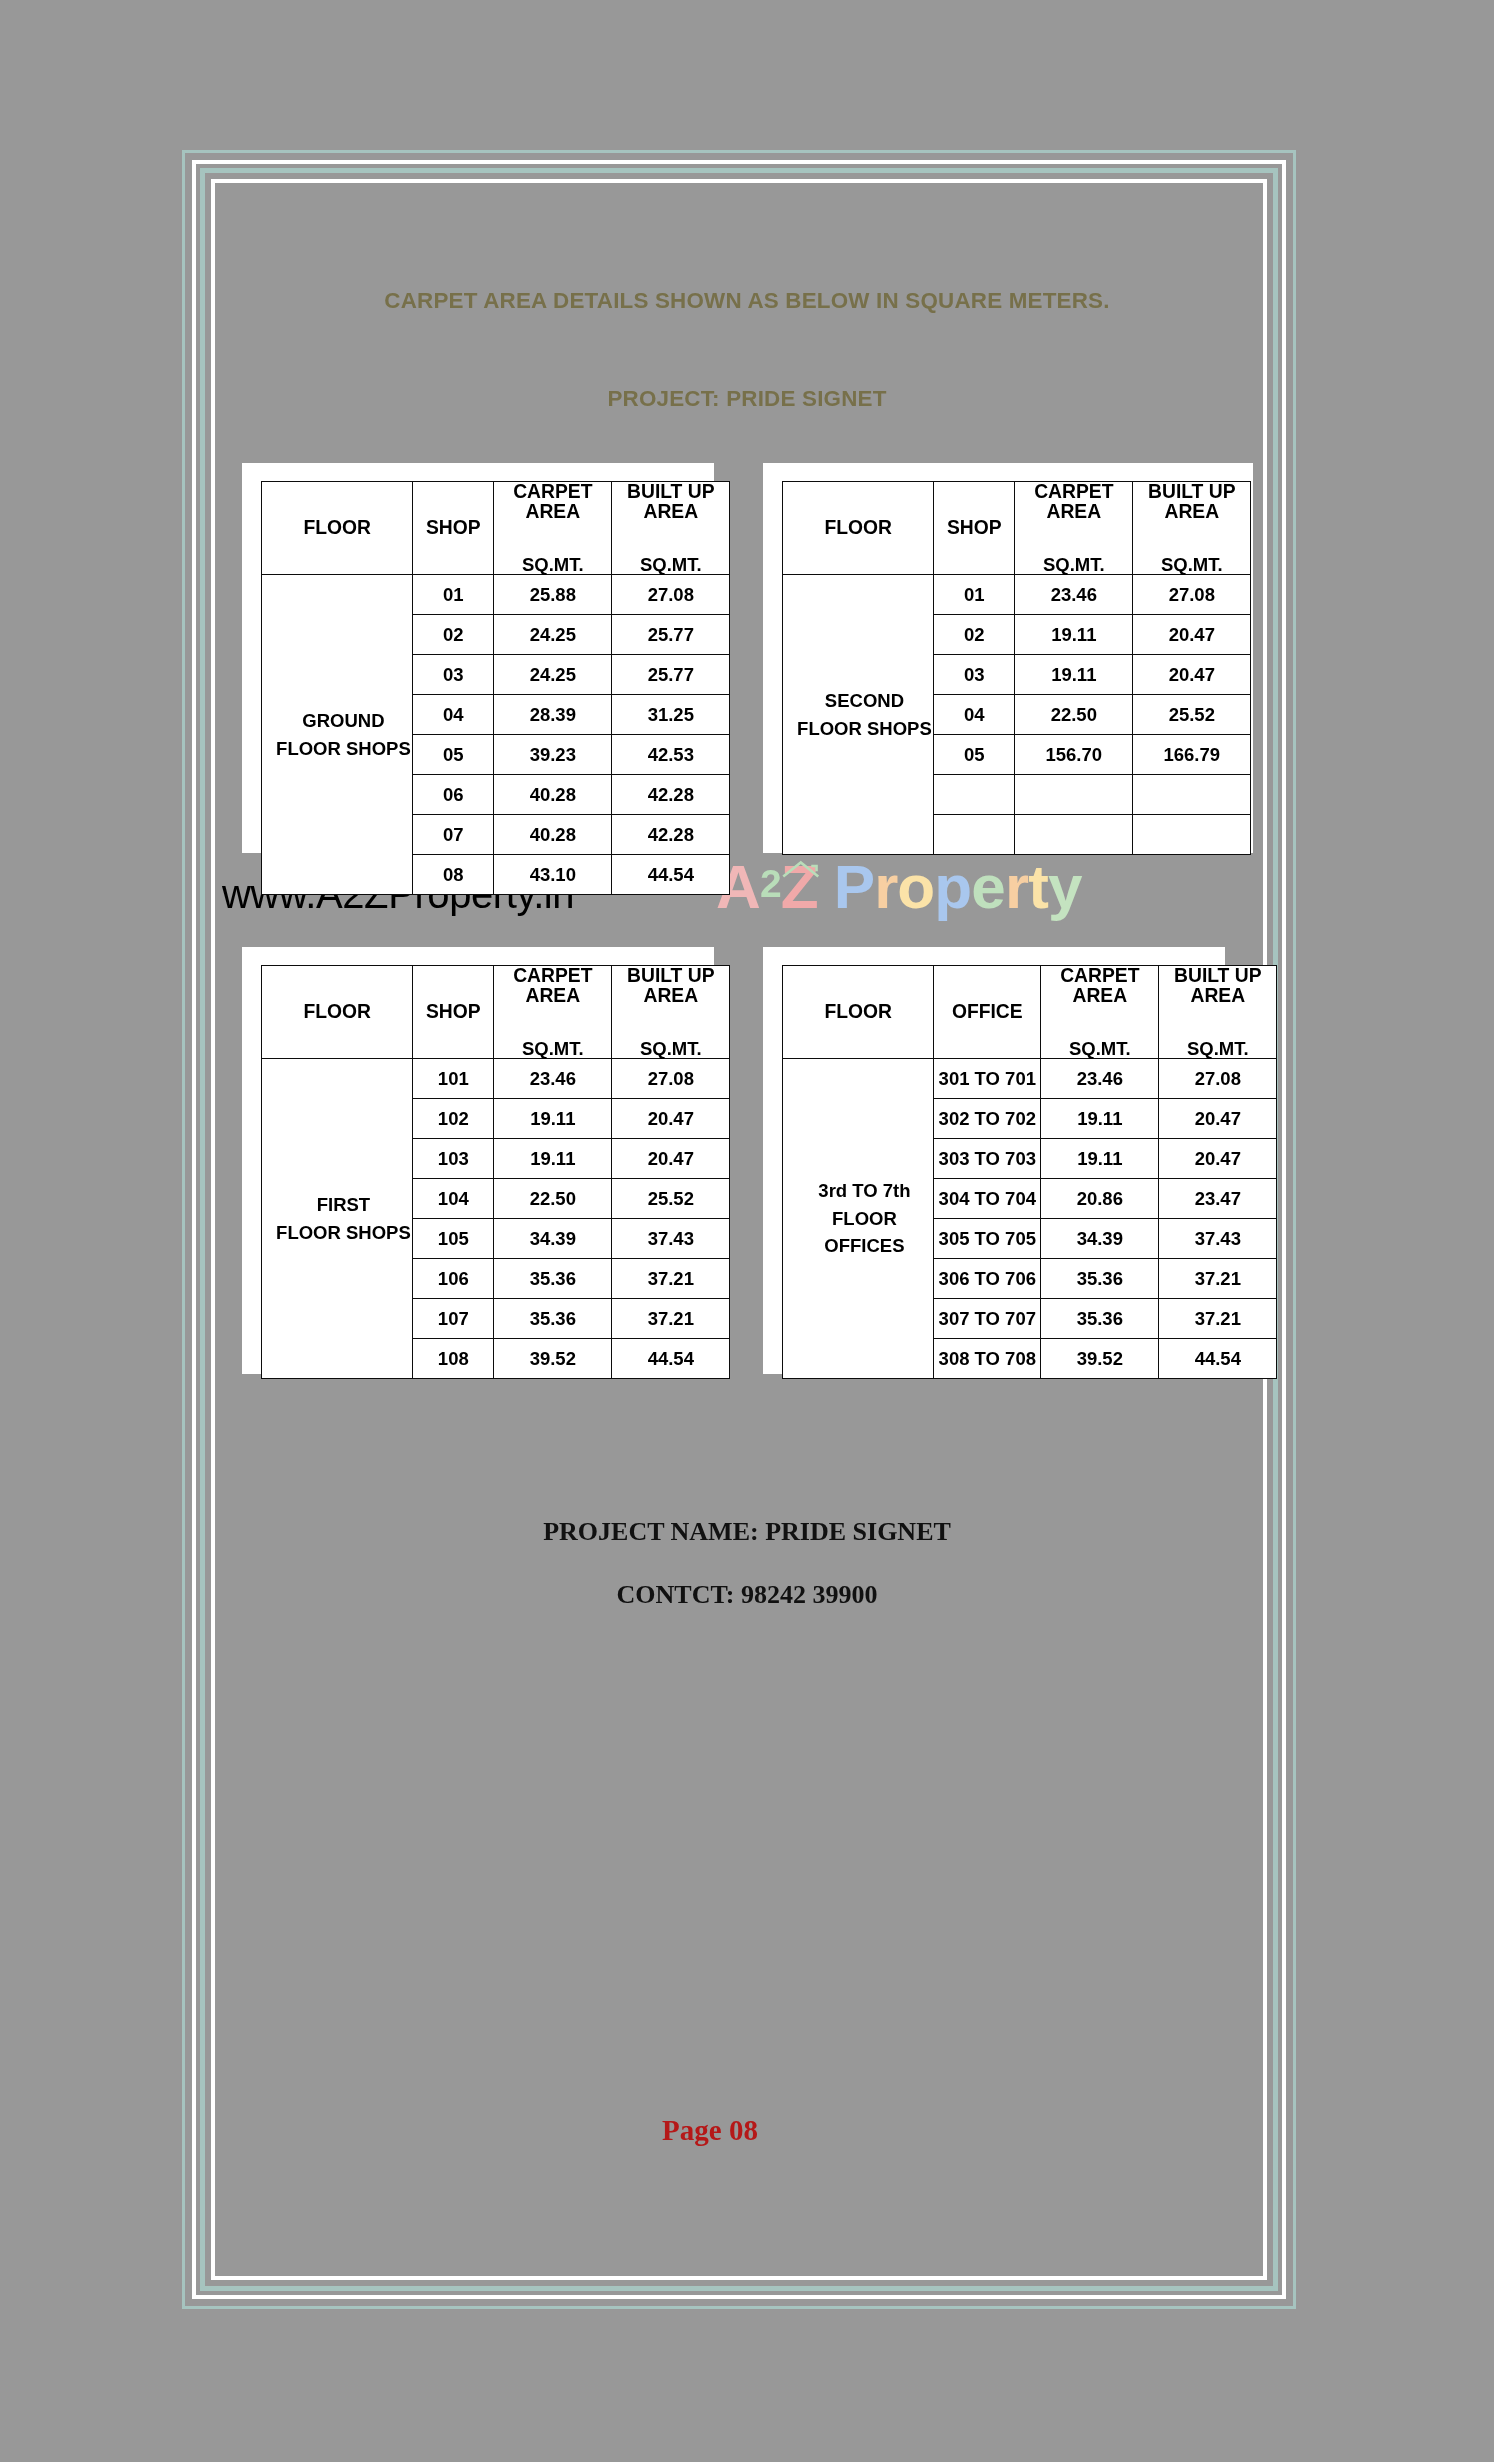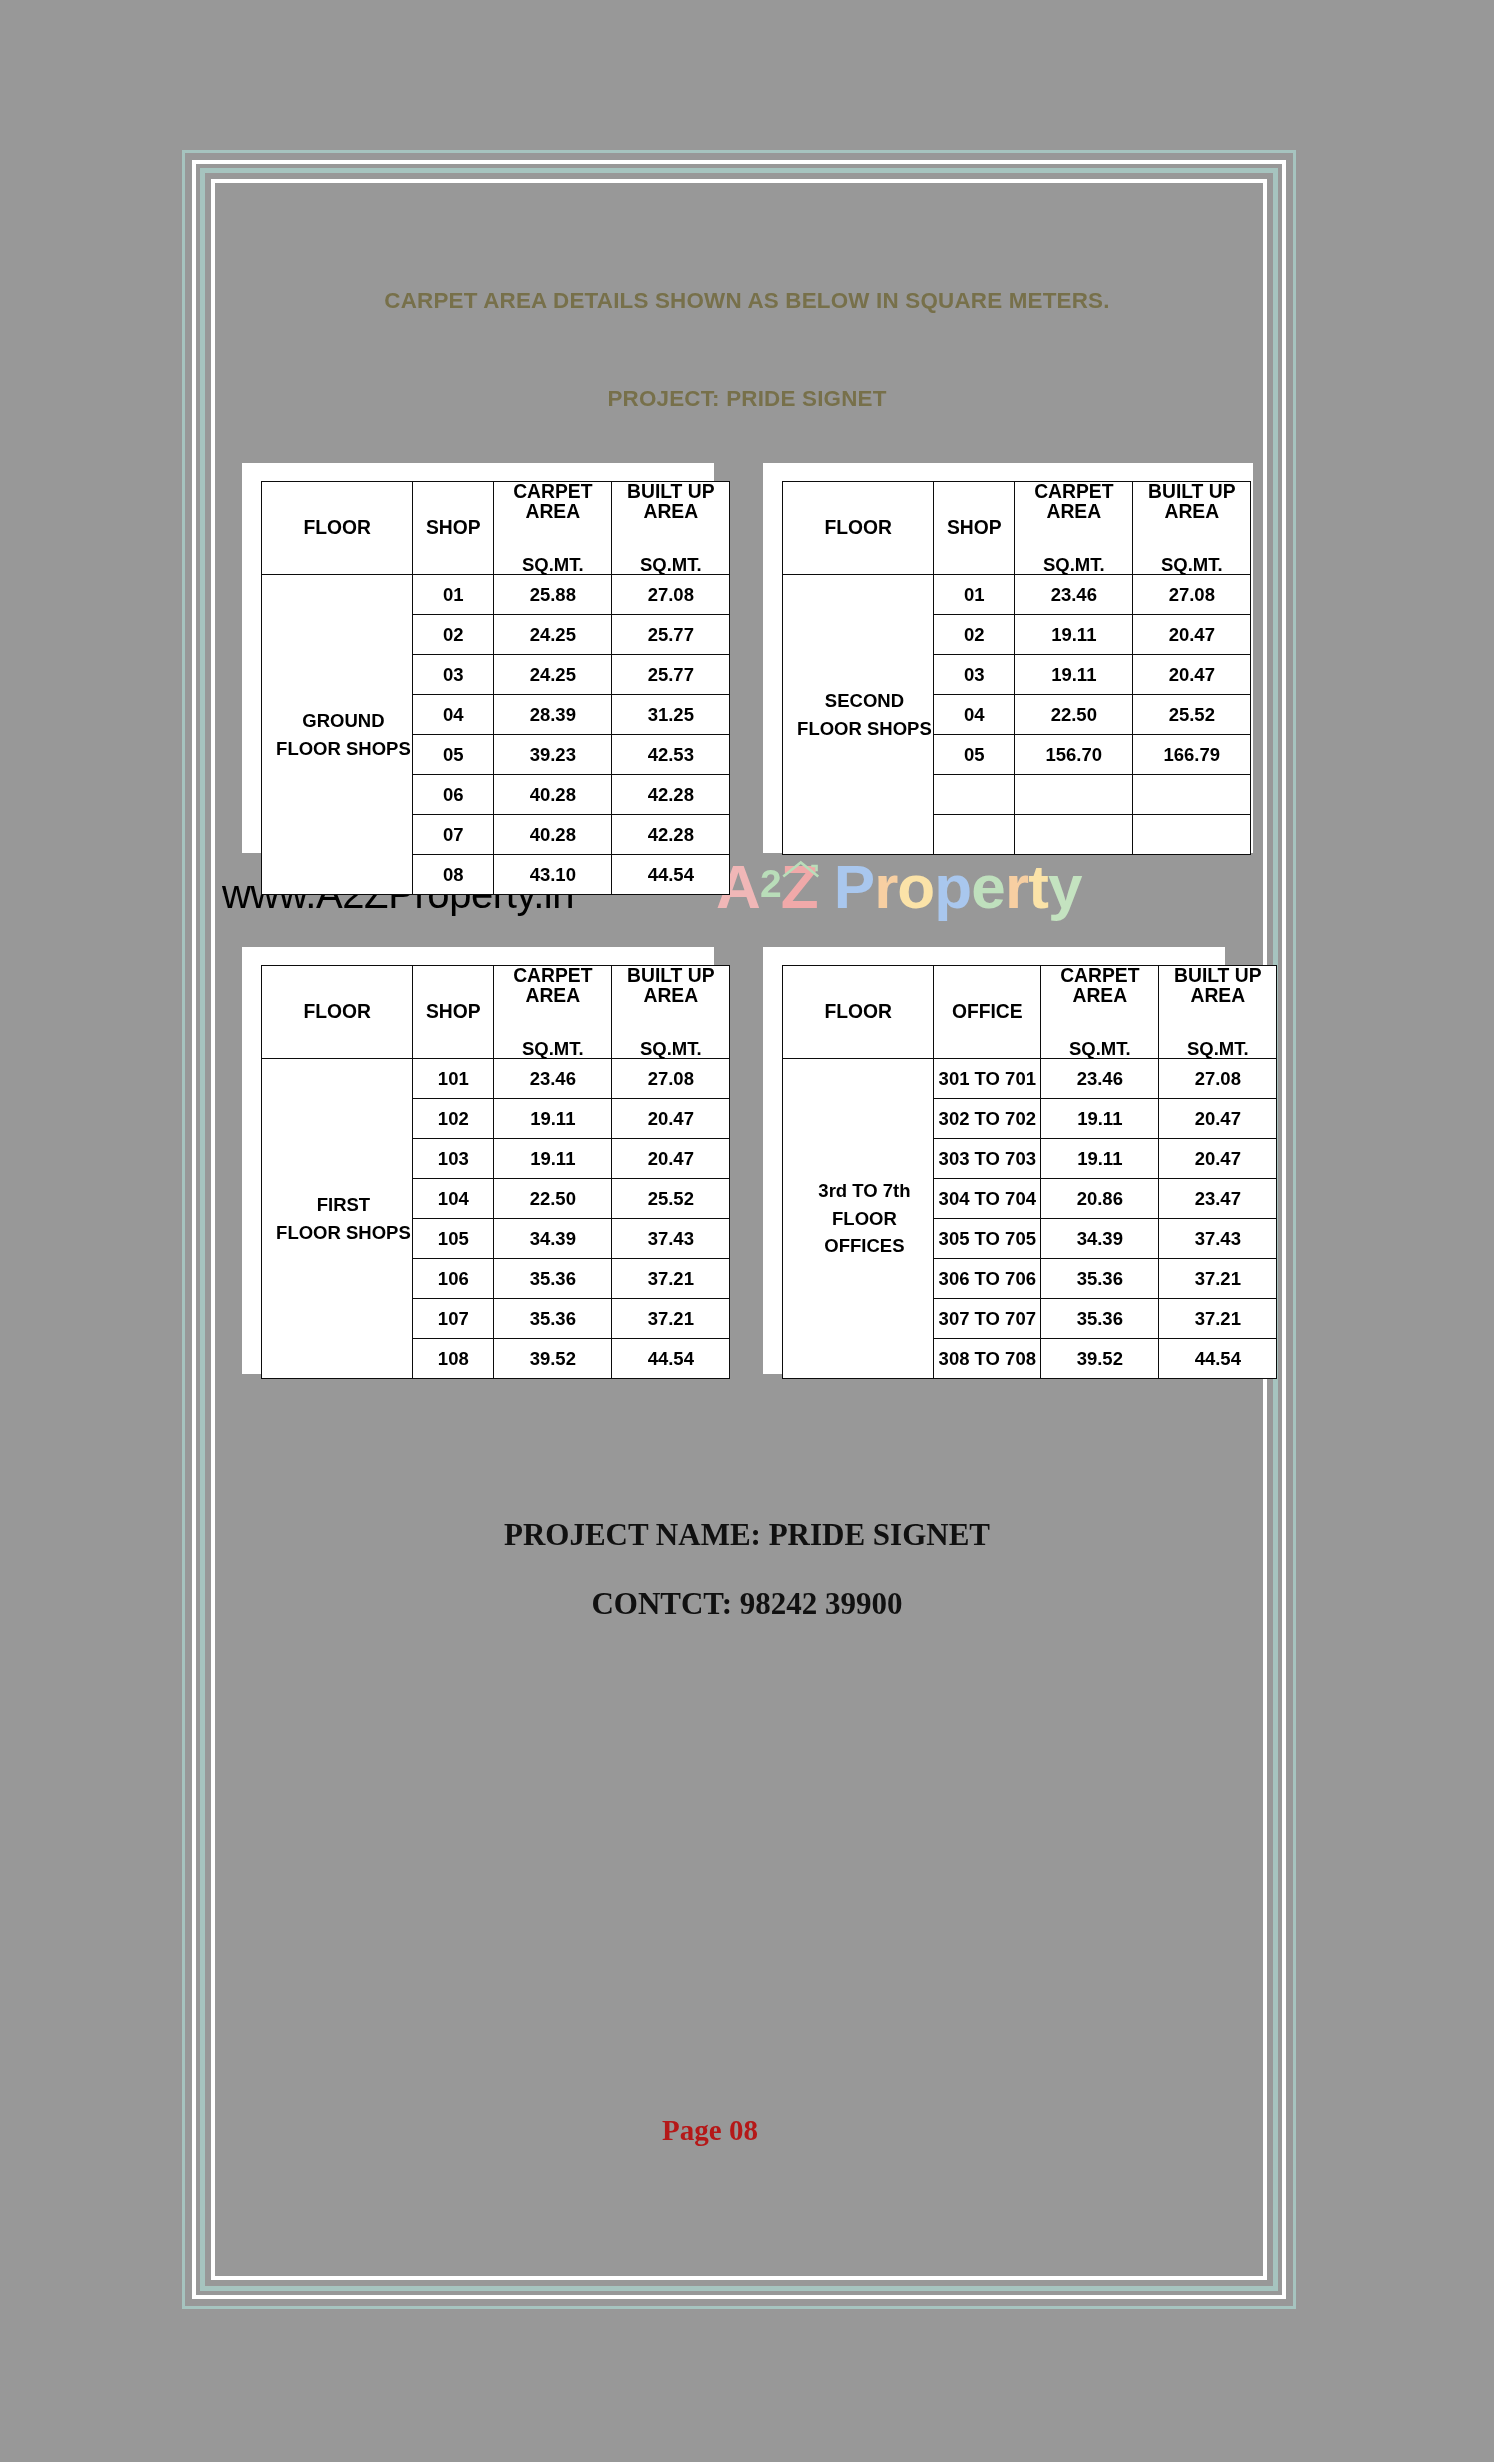--- a/index.html
+++ b/index.html
@@ -180,21 +180,21 @@
   #footer-block {
     position: absolute;
     left: 0;
     top: 1517px;
     width: 1494px;
     text-align: center;
   }
   .footer-line {
     font-family: "Liberation Serif", serif;
     font-weight: bold;
-    font-size: 31px;
+    font-size: 26px;
     color: #111111;
     margin: 0 0 33px 0;
     white-space: nowrap;
   }
   #page-number {
     position: absolute;
     left: 0;
     top: 2114px;
     width: 1420px;
     text-align: center;

